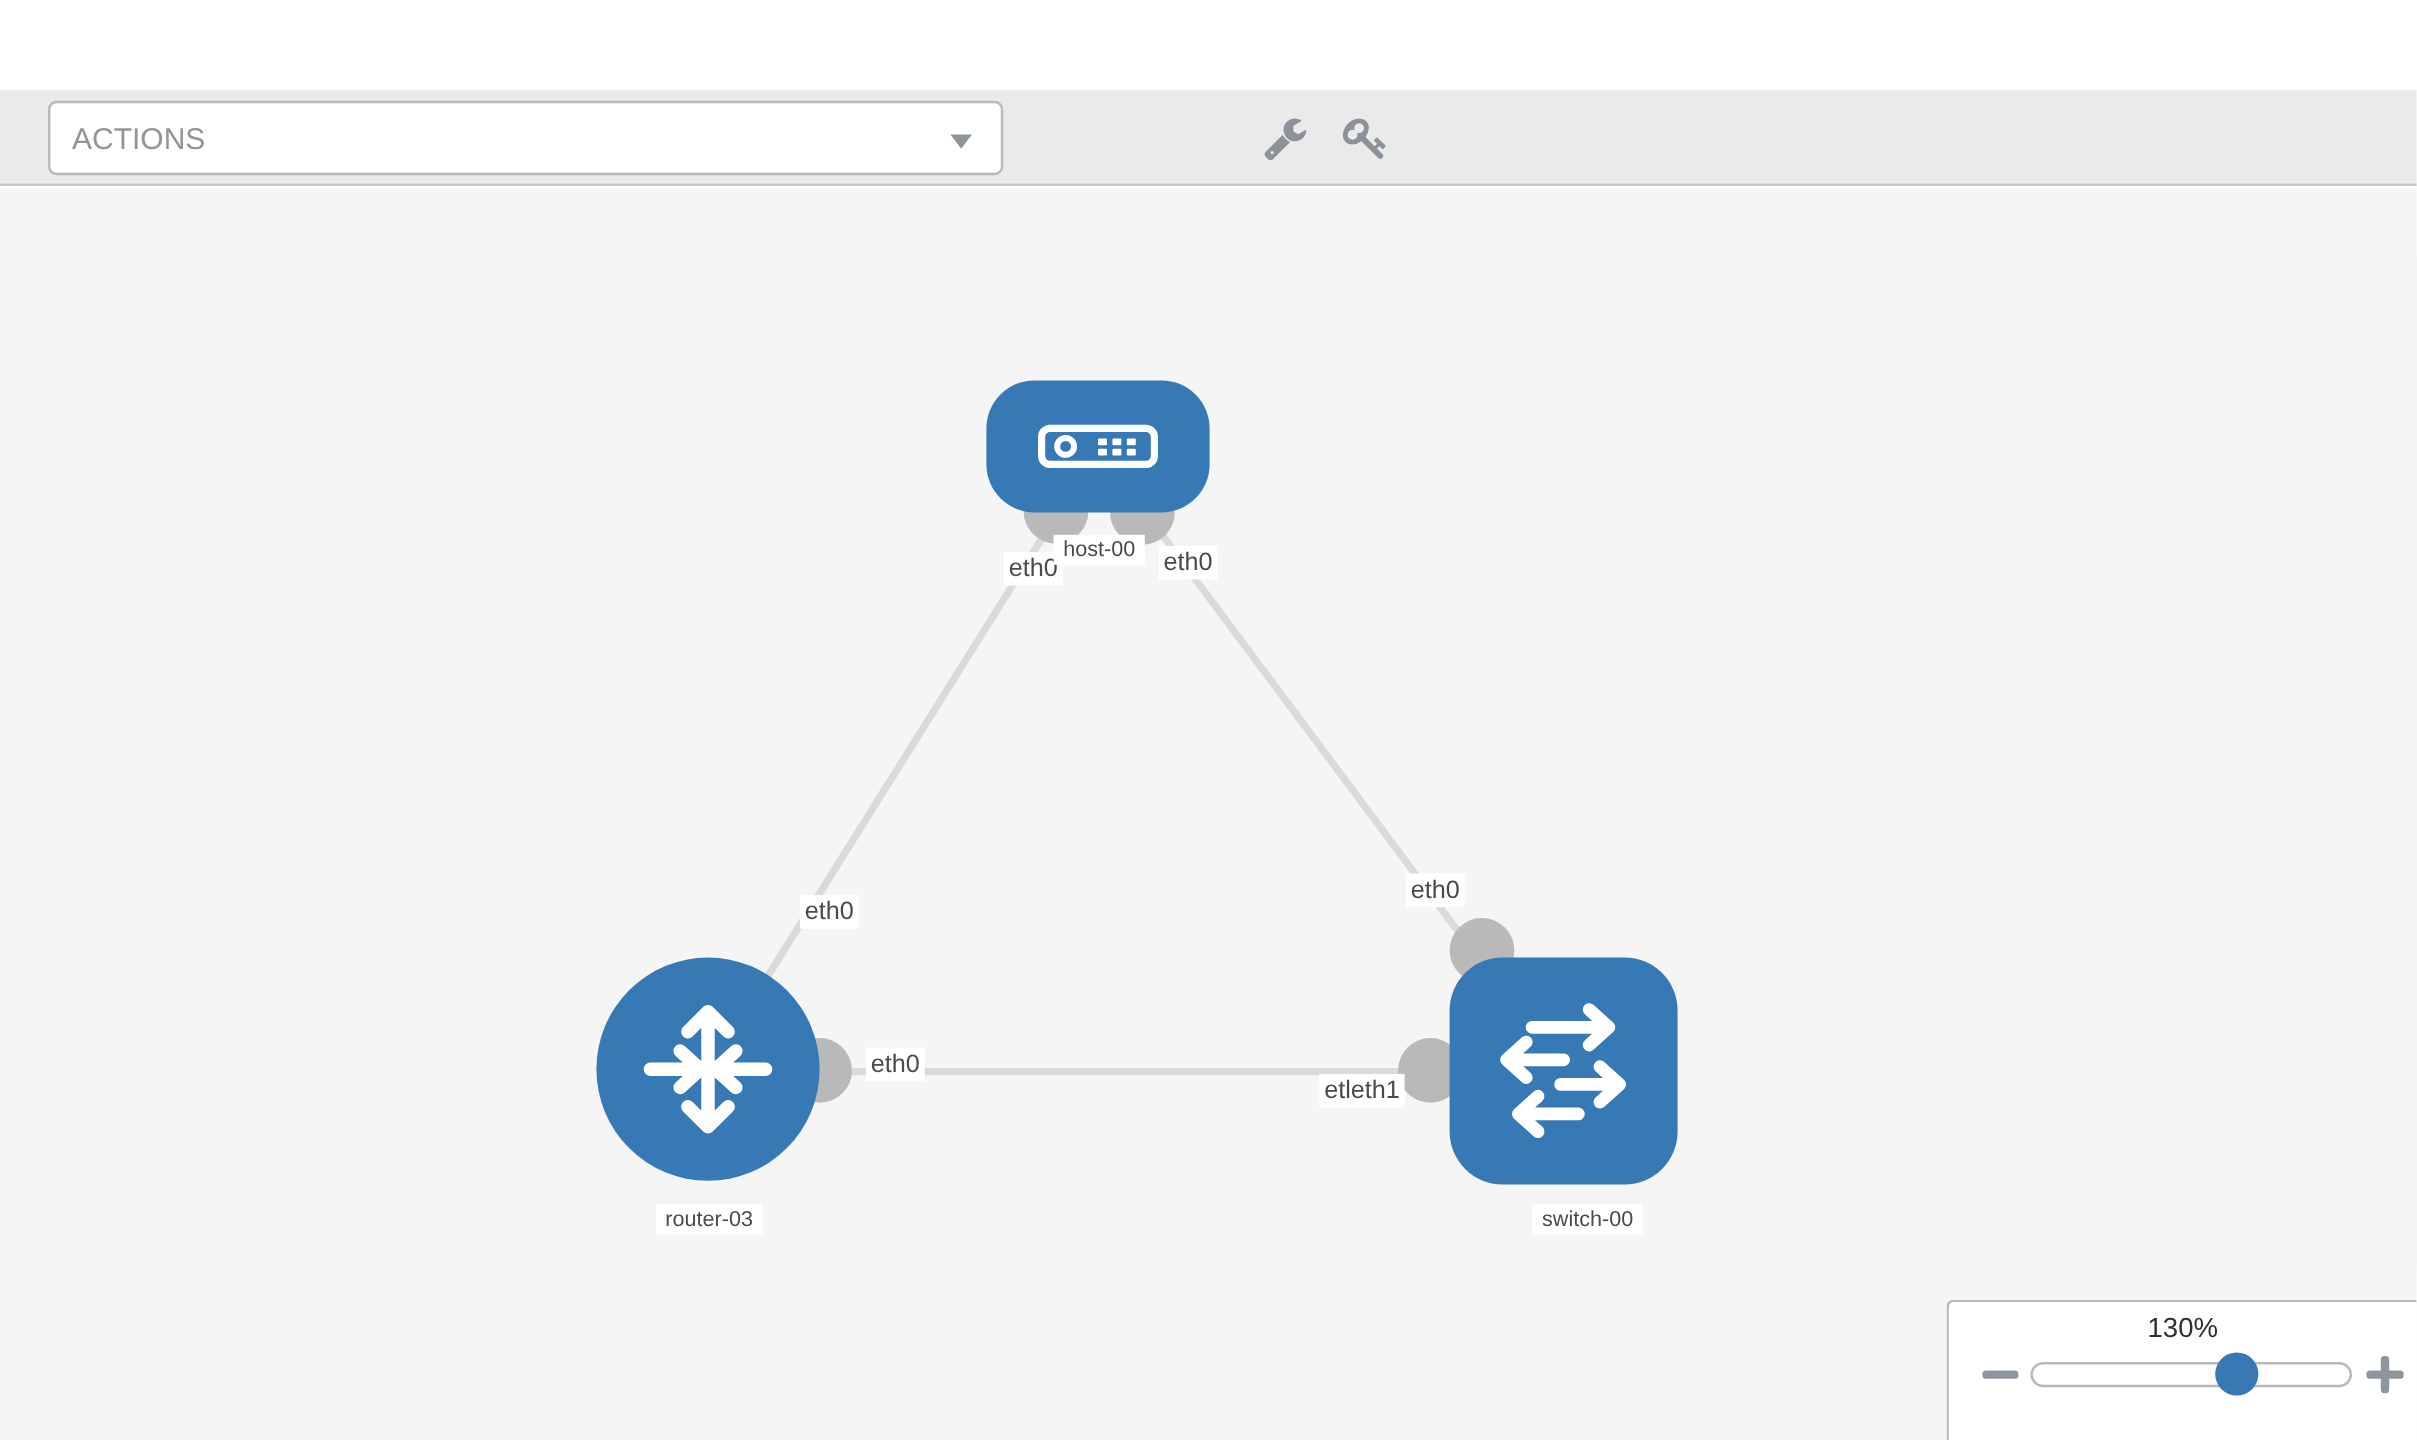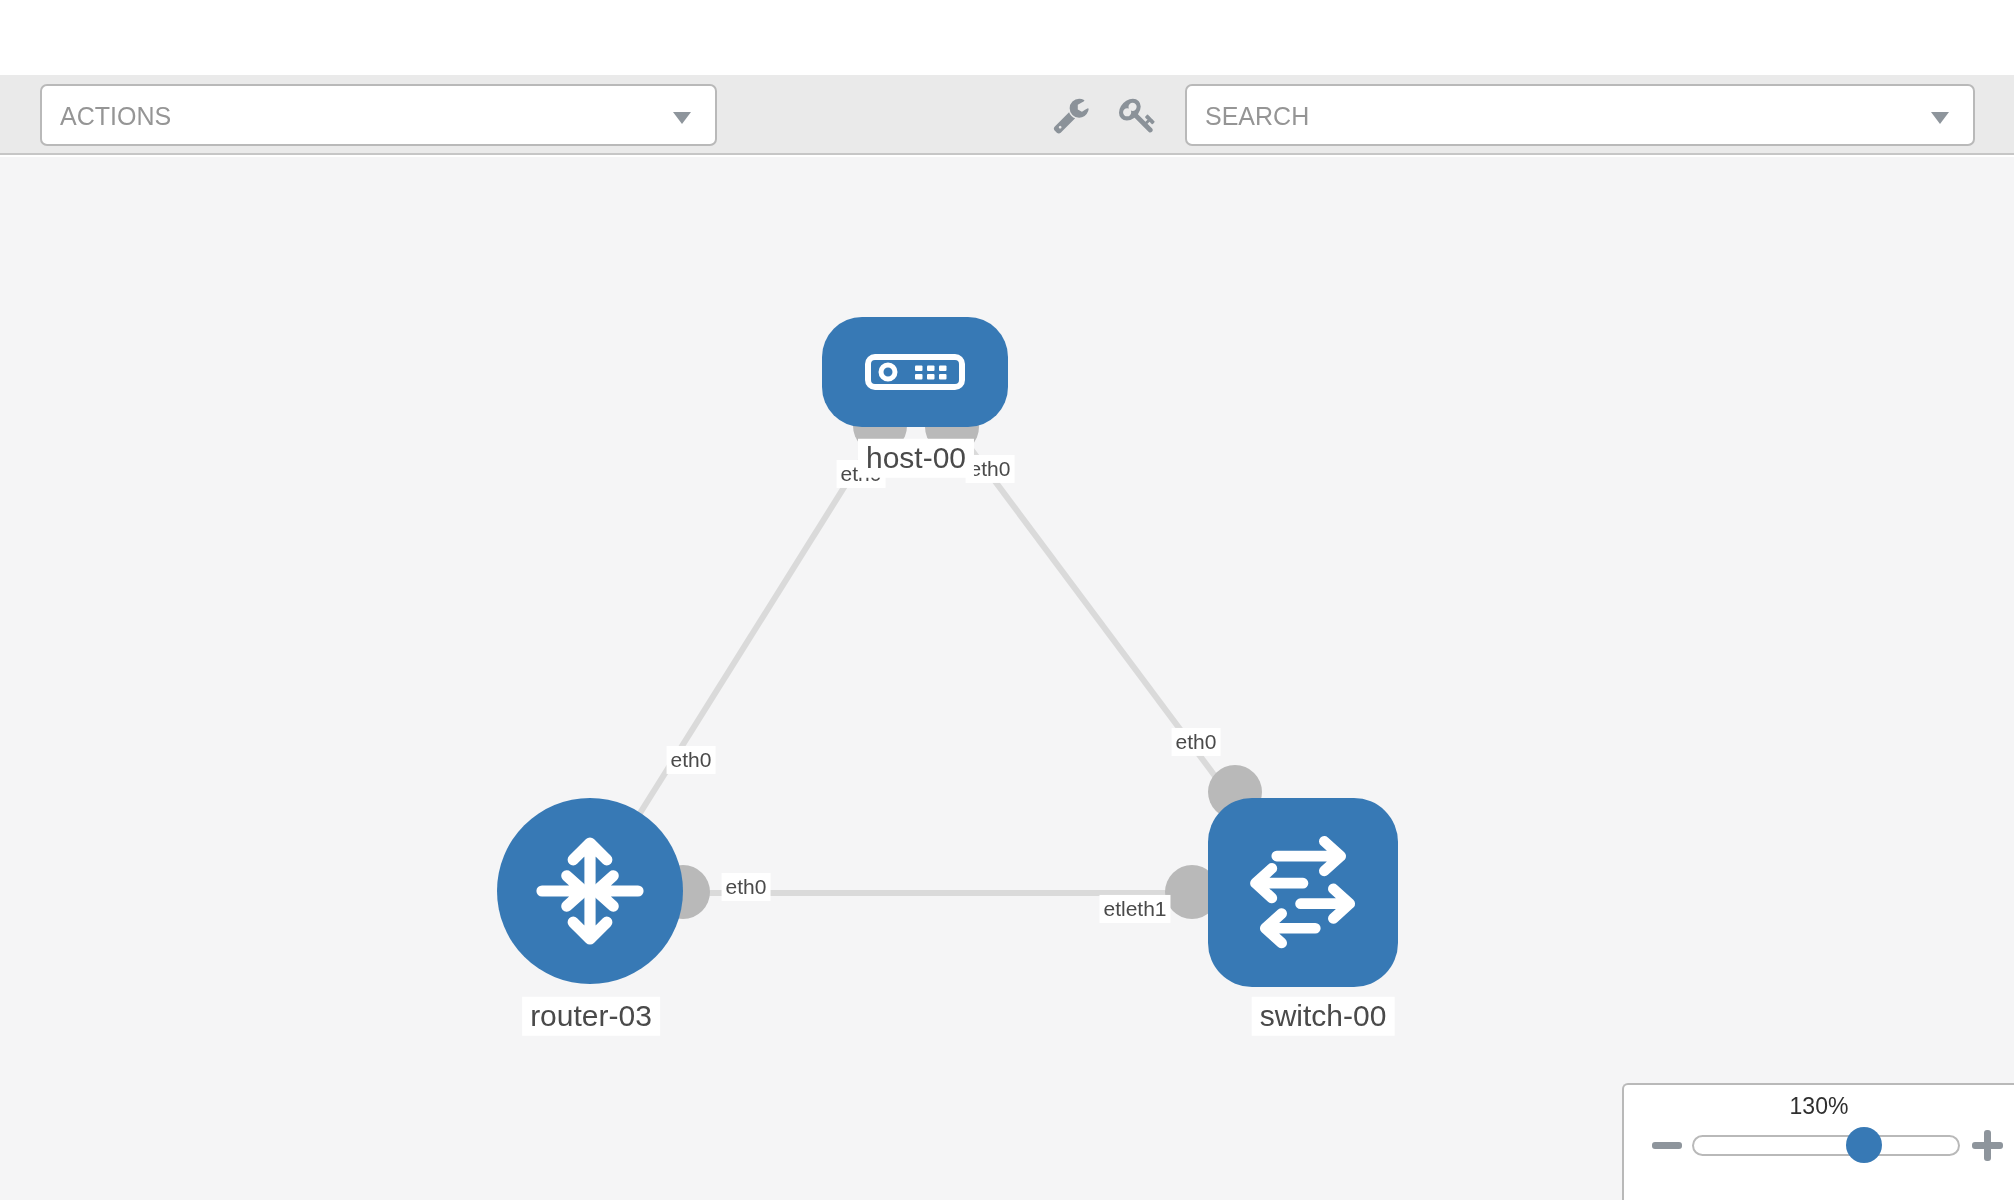--- a/index.html
+++ b/index.html
@@ -16,39 +16,39 @@
 
   
   .toolbar { position:absolute; top:75px; left:0; right:0; height:80px; background:#eaeaea;
              border-bottom:2px solid #c6c6c6; }
   .select { position:absolute; top:9px; height:62px; background:#fff;
             border:2px solid #b9b9b9; border-radius:7px; }
   .select .lbl { position:absolute; left:18px; top:16px; font-size:25px; color:#959595; }
   .caret { position:absolute; right:24px; top:26px; width:0; height:0;
            border-left:9px solid transparent; border-right:9px solid transparent;
            border-top:12px solid #8e959c; }
-  #actions-select { left:40px; width:677px; }
+  #actions-select { left:40px; width:796px; }
   #search-select  { left:1185px; width:790px; }
   .tool-icon { position:absolute; top:21px; width:38px; height:38px; cursor:pointer; }
   #wrench-btn { left:1052px; }
   #key-btn    { left:1119px; }
 
   
   .canvas { position:absolute; top:157px; left:0; width:2014px; height:1043px; background:#f5f5f6; }
   .links-svg { position:absolute; left:0; top:0; }
   .node { position:absolute; display:flex; align-items:center; justify-content:center;
           background:#3779b5; z-index:1; cursor:pointer; }
   #node-host   { left:822px; top:160px; width:186px; height:110px; border-radius:40px; }
   #node-router { left:497px; top:641px; width:186px; height:186px; border-radius:50%; }
   #node-switch { left:1208px; top:641px; width:190px; height:189px; border-radius:44px; }
 
   .iflabel, .nodelabel { position:absolute; transform:translate(-50%,-50%);
           background:#fff; color:#4a4a4a; white-space:nowrap; line-height:1.15; }
   .iflabel  { font-size:21px; padding:2px 4px; z-index:2; }
-  .nodelabel{ font-size:30px; padding:2px 8px; z-index:3; }
+  .nodelabel{ font-size:18px; padding:2px 8px; z-index:3; }
 
   
   .zoom-panel { position:absolute; left:1622px; top:1083px; width:392px; height:117px;
                 background:#fff; border-top:2px solid #b9b9b9; border-left:2px solid #b9b9b9;
                 border-top-left-radius:6px; z-index:5;padding-left:16px; }
   .zoom-value { position:absolute; left:0; right:0; top:8px; text-align:center;
                 font-size:23px; color:#2f2f2f; }
   .zoom-track { position:absolute; left:68px; top:50px; width:268px; height:21px;
                 background:#fff; border:2px solid #b9b9b9; border-radius:11px; cursor:pointer; }
   .zoom-thumb { position:absolute; left:222px; top:42px; width:36px; height:36px;
@@ -77,24 +77,20 @@
       <svg width="38" height="38" viewBox="0 0 1792 1792">
         <path fill="#8b9299" d="M448 1472q0-26-19-45t-45-19-45 19-19 45 19 45 45 19 45-19 19-45zm644-420l-682 682q-37 37-90 37-52 0-91-37l-106-108q-38-36-38-90 0-53 38-91l681-681q39 98 114.5 173.5t173.5 114.5zm634-435q0 39-23 106-47 134-164.5 217.5t-258.5 83.5q-185 0-316.5-131.5t-131.5-316.5 131.5-316.5 316.5-131.5q58 0 121.5 16.5t107.5 46.5q16 11 16 28t-16 28l-293 169v224l193 107q5-3 79-48.5t135.5-81 70.5-35.5q15 0 23.5 10t8.5 25z"></path>
       </svg>
     </div>
     <div class="tool-icon" id="key-btn">
       <svg width="38" height="38" viewBox="0 0 1792 1792">
         <path fill="#8b9299" d="M832 512q0-80-56-136t-136-56-136 56-56 136q0 42 19 83-41-19-83-19-80 0-136 56t-56 136 56 136 136 56 136-56 56-136q0-42-19-83 41 19 83 19 80 0 136-56t56-136zm851 704q0 17-49 66t-66 49q-9 0-28.5-16t-36.5-33-38.5-40-24.5-26l-96 96 220 220q28 28 28 68 0 42-39 81t-81 39q-40 0-68-28l-671-671q-176 131-365 131-163 0-265.5-102.5t-102.5-265.5q0-160 95-313t248-248 313-95q163 0 265.5 102.5t102.5 265.5q0 189-131 365l355 355 96-96q-3-3-26-24.5t-40-38.5-33-36.5-16-28.5q0-17 49-66t66-49q13 0 23 10 6 6 46 44.5t82 79.5 86.5 86 73 78 28.5 41z"></path>
       </svg>
     </div>
 
-    <div class="select" id="search-select">
-      <span class="lbl">SEARCH</span>
-      <span class="caret"></span>
-    </div>
   </div>
 
   <div class="canvas">
 
     <svg class="links-svg" width="2014" height="1043">
 
       <line x1="590" y1="736" x2="915" y2="217" stroke="#dadada" stroke-width="6"></line>
       <line x1="915" y1="217" x2="1303" y2="737" stroke="#dadada" stroke-width="6"></line>
       <line x1="590" y1="736" x2="1303" y2="736" stroke="#dadada" stroke-width="6"></line>
 

